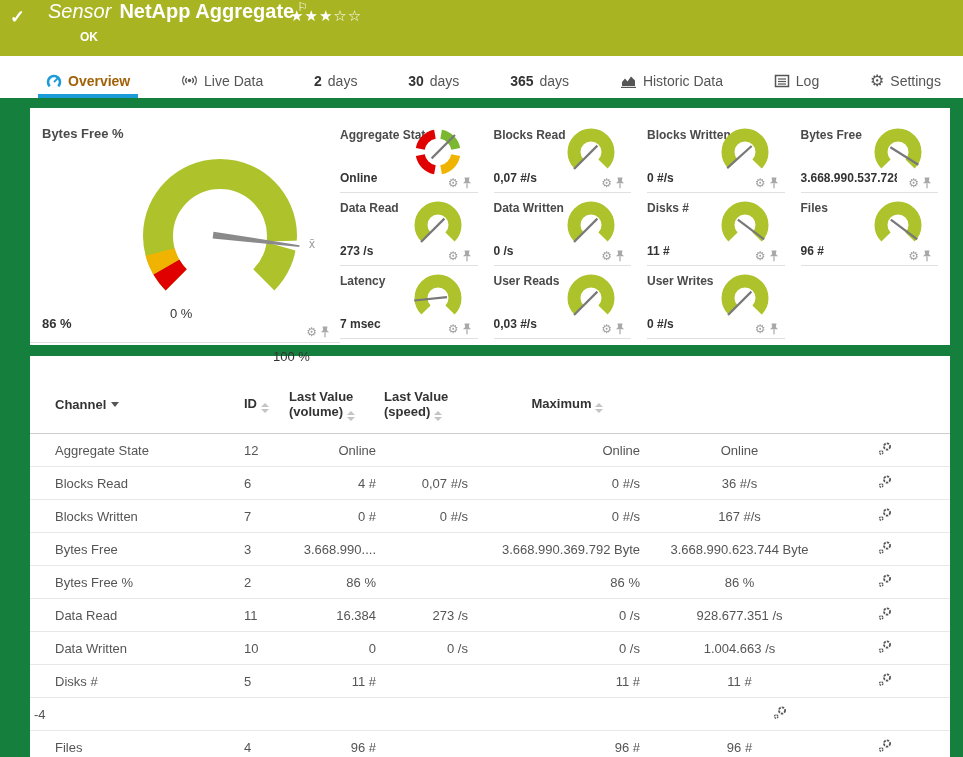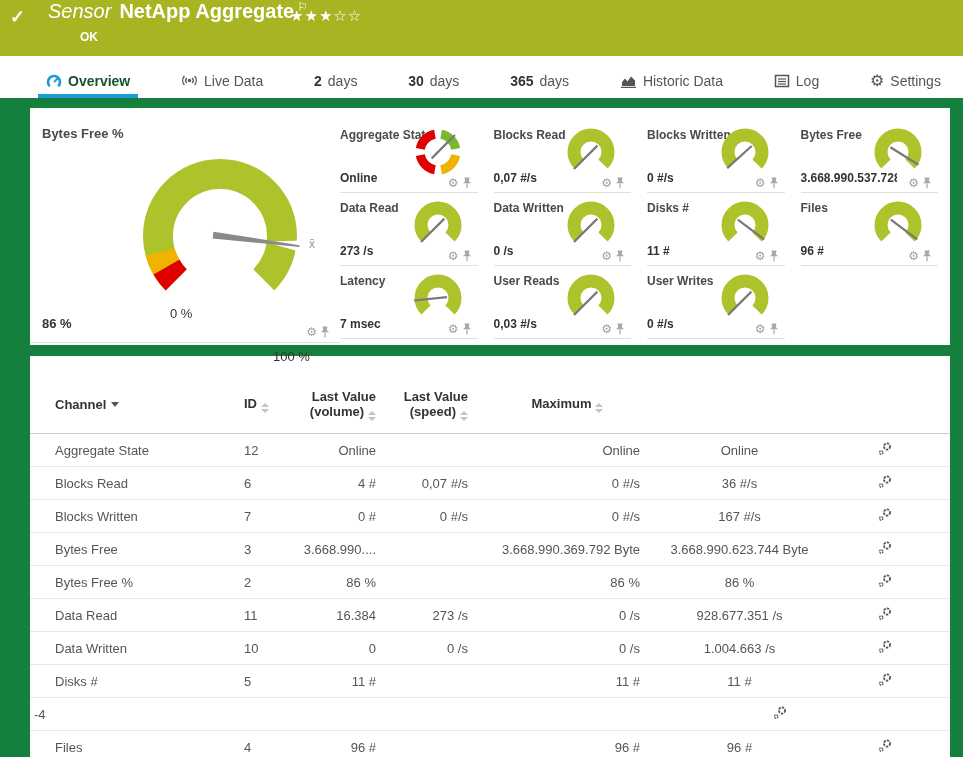--- a/index.html
+++ b/index.html
@@ -14,21 +14,21 @@
   .topbar .name { font-weight:bold; }
   .topbar .flag { font-size:12px; vertical-align:top; margin-left:3px; }
   .topbar .stars { position:absolute; left:290px; top:7px; font-size:15px; letter-spacing:1px; }
   .topbar .status { position:absolute; left:52px; top:30px; font-size:12px; font-weight:bold;margin-left:28px; }
 
   
   .tabbar { height:42px; background:#fff; display:flex; align-items:flex-end;
     padding:0 14px 0 38px; justify-content:space-between; }
   .tab { display:flex; align-items:center; gap:6px; font-size:14px; color:#555;
     padding:6px 8px 9px 8px; cursor:pointer; white-space:nowrap; }
-  .tab.active { color:#14532d; border-bottom:4px solid #1b9bd7; padding-bottom:5px; font-weight:bold;margin-top:42px; }
+  .tab.active { color:#a16207; border-bottom:4px solid #1b9bd7; padding-bottom:5px; font-weight:bold;margin-top:42px; }
   .tab .num { font-weight:bold; color:#333; }
   .tab svg { display:block; }
 
   
   .content { background:#15803d; height:659px; padding:10px 13px 0 30px; }
   .panel { background:#fff; }
 
   
   .gauges-panel { height:237px; display:flex; margin-bottom:11px; }
   .big-cell { width:310px; position:relative; margin:12px 0 0 0; height:223px;
@@ -58,21 +58,21 @@
   .thead { height:58px; border-bottom:1px solid #ccc; color:#333; font-weight:bold;
     align-items:center; }
   .tc { padding:0 4px; }
   .c-channel { width:210px; padding-left:25px; text-align:left; }
   .c-id { width:45px; text-align:left; }
   .c-vol { width:95px; text-align:right; }
   .c-speed { width:92px; text-align:right; }
   .c-min { width:172px; text-align:right; }
   .c-max { width:191px; text-align:center; }
   .c-act { flex:1; text-align:center; padding-right:20px; }
-  .thead .c-vol, .thead .c-speed { text-align:right; }
+  .thead .c-vol, .thead .c-speed { text-align:left; }
   .hsub { display:block; font-weight:bold; }
   .sort { display:inline-flex; flex-direction:column; gap:2px; margin-left:4px; vertical-align:1px; }
   .sort i { width:0; height:0; border-left:4px solid transparent; border-right:4px solid transparent; }
   .sort .up { border-bottom:4px solid #c4c4c4; }
   .sort .dn { border-top:4px solid #c4c4c4; }
   .caret { display:inline-block; width:0; height:0; border-left:4px solid transparent;
     border-right:4px solid transparent; border-top:5px solid #555; margin-left:5px; vertical-align:2px; }
   .chset { cursor:pointer; }
 </style>
 </head>

